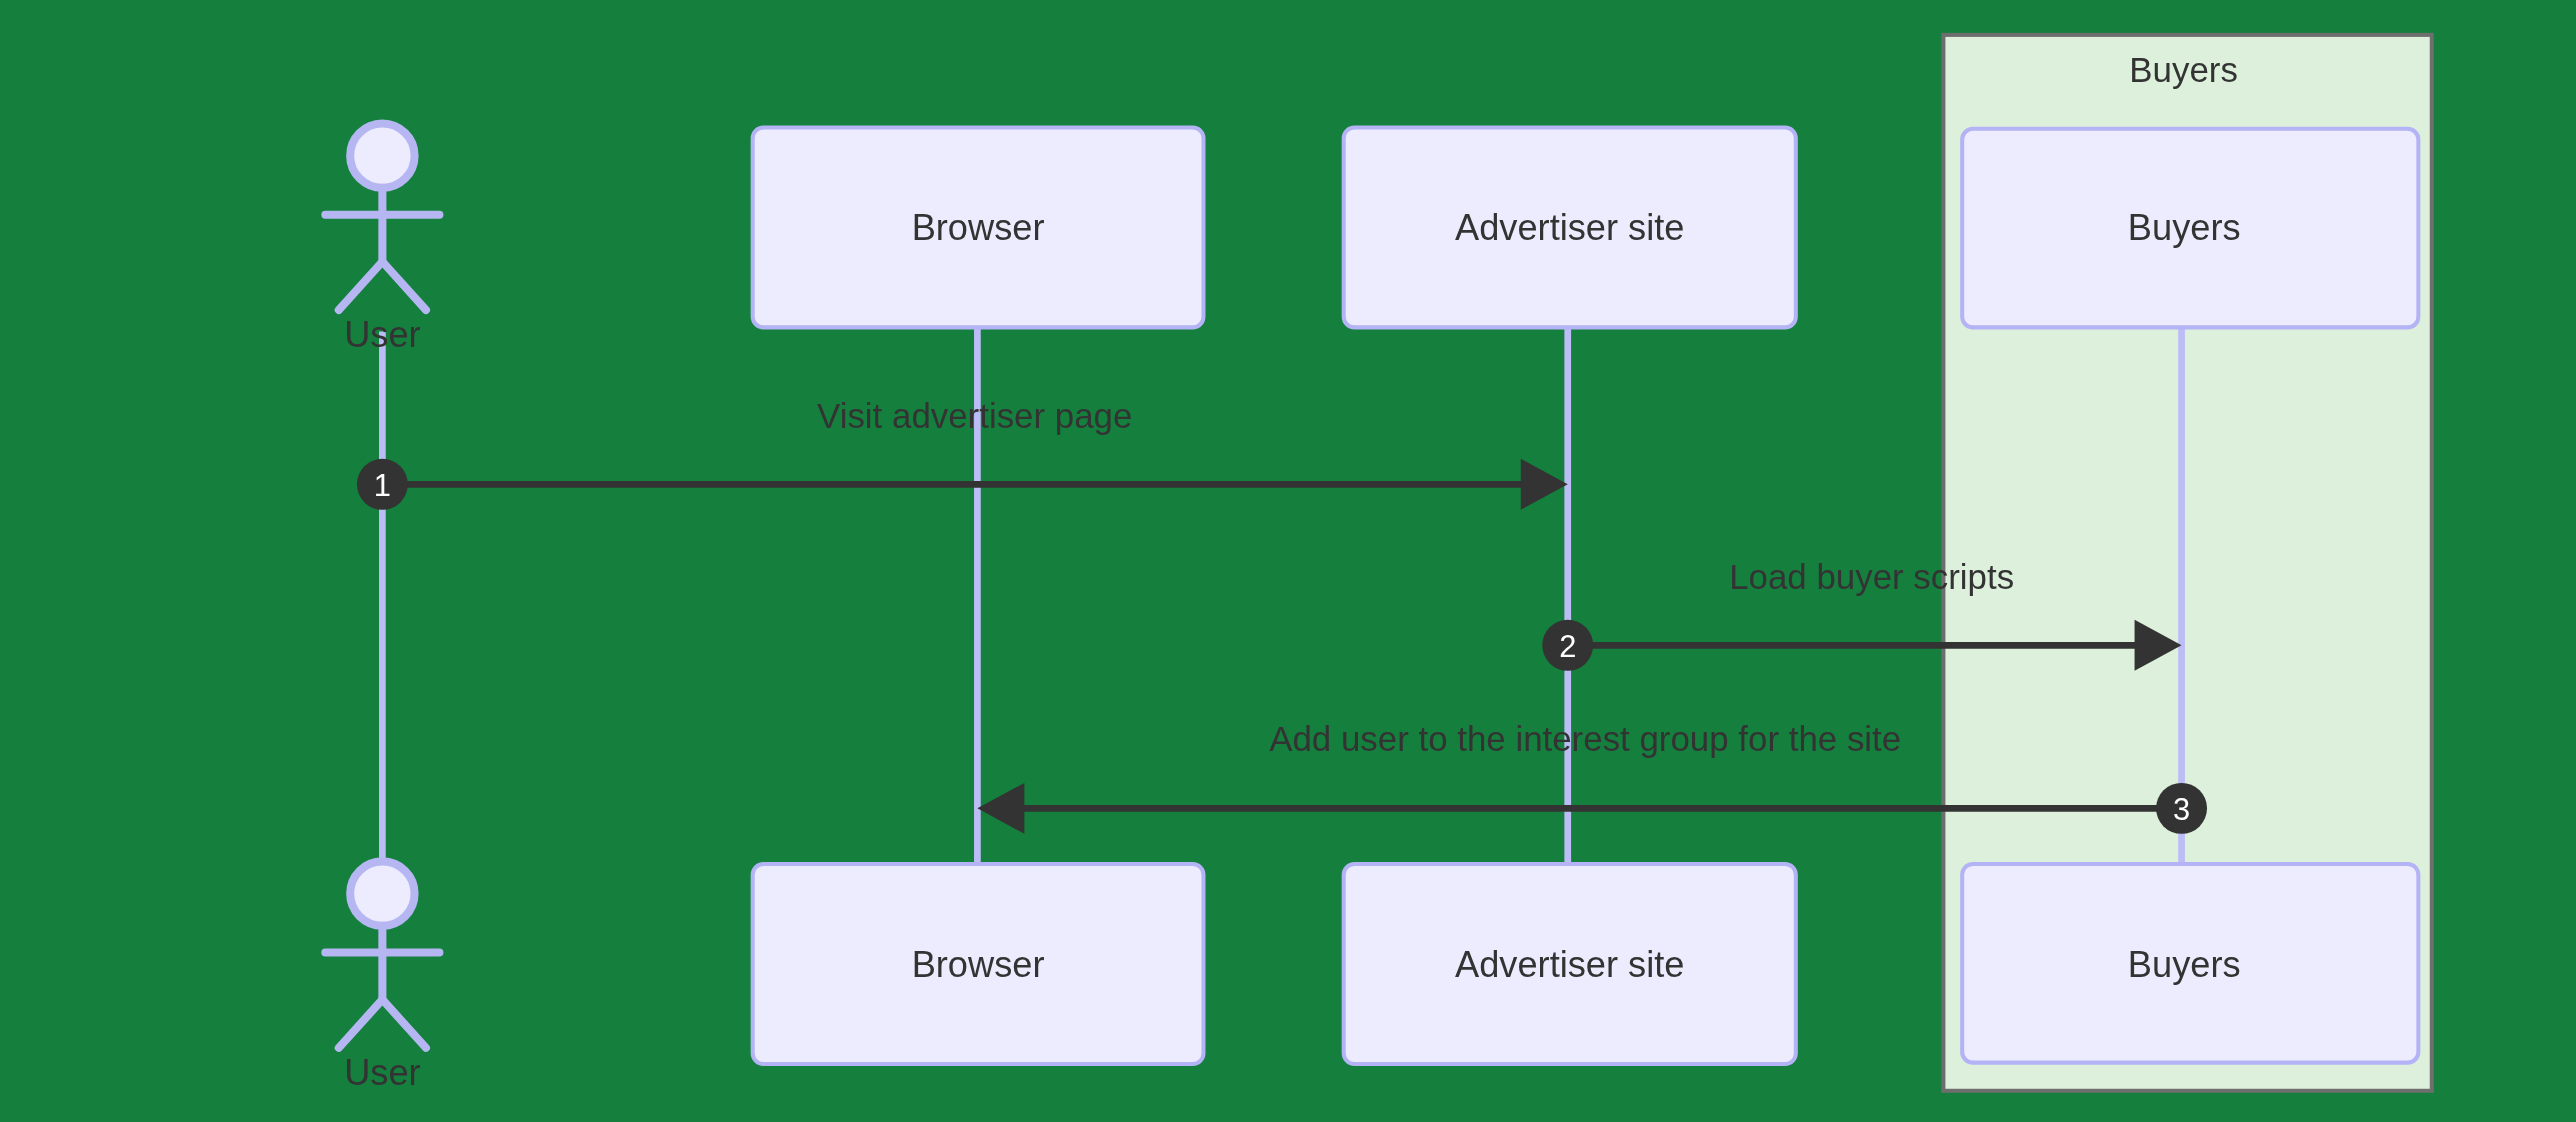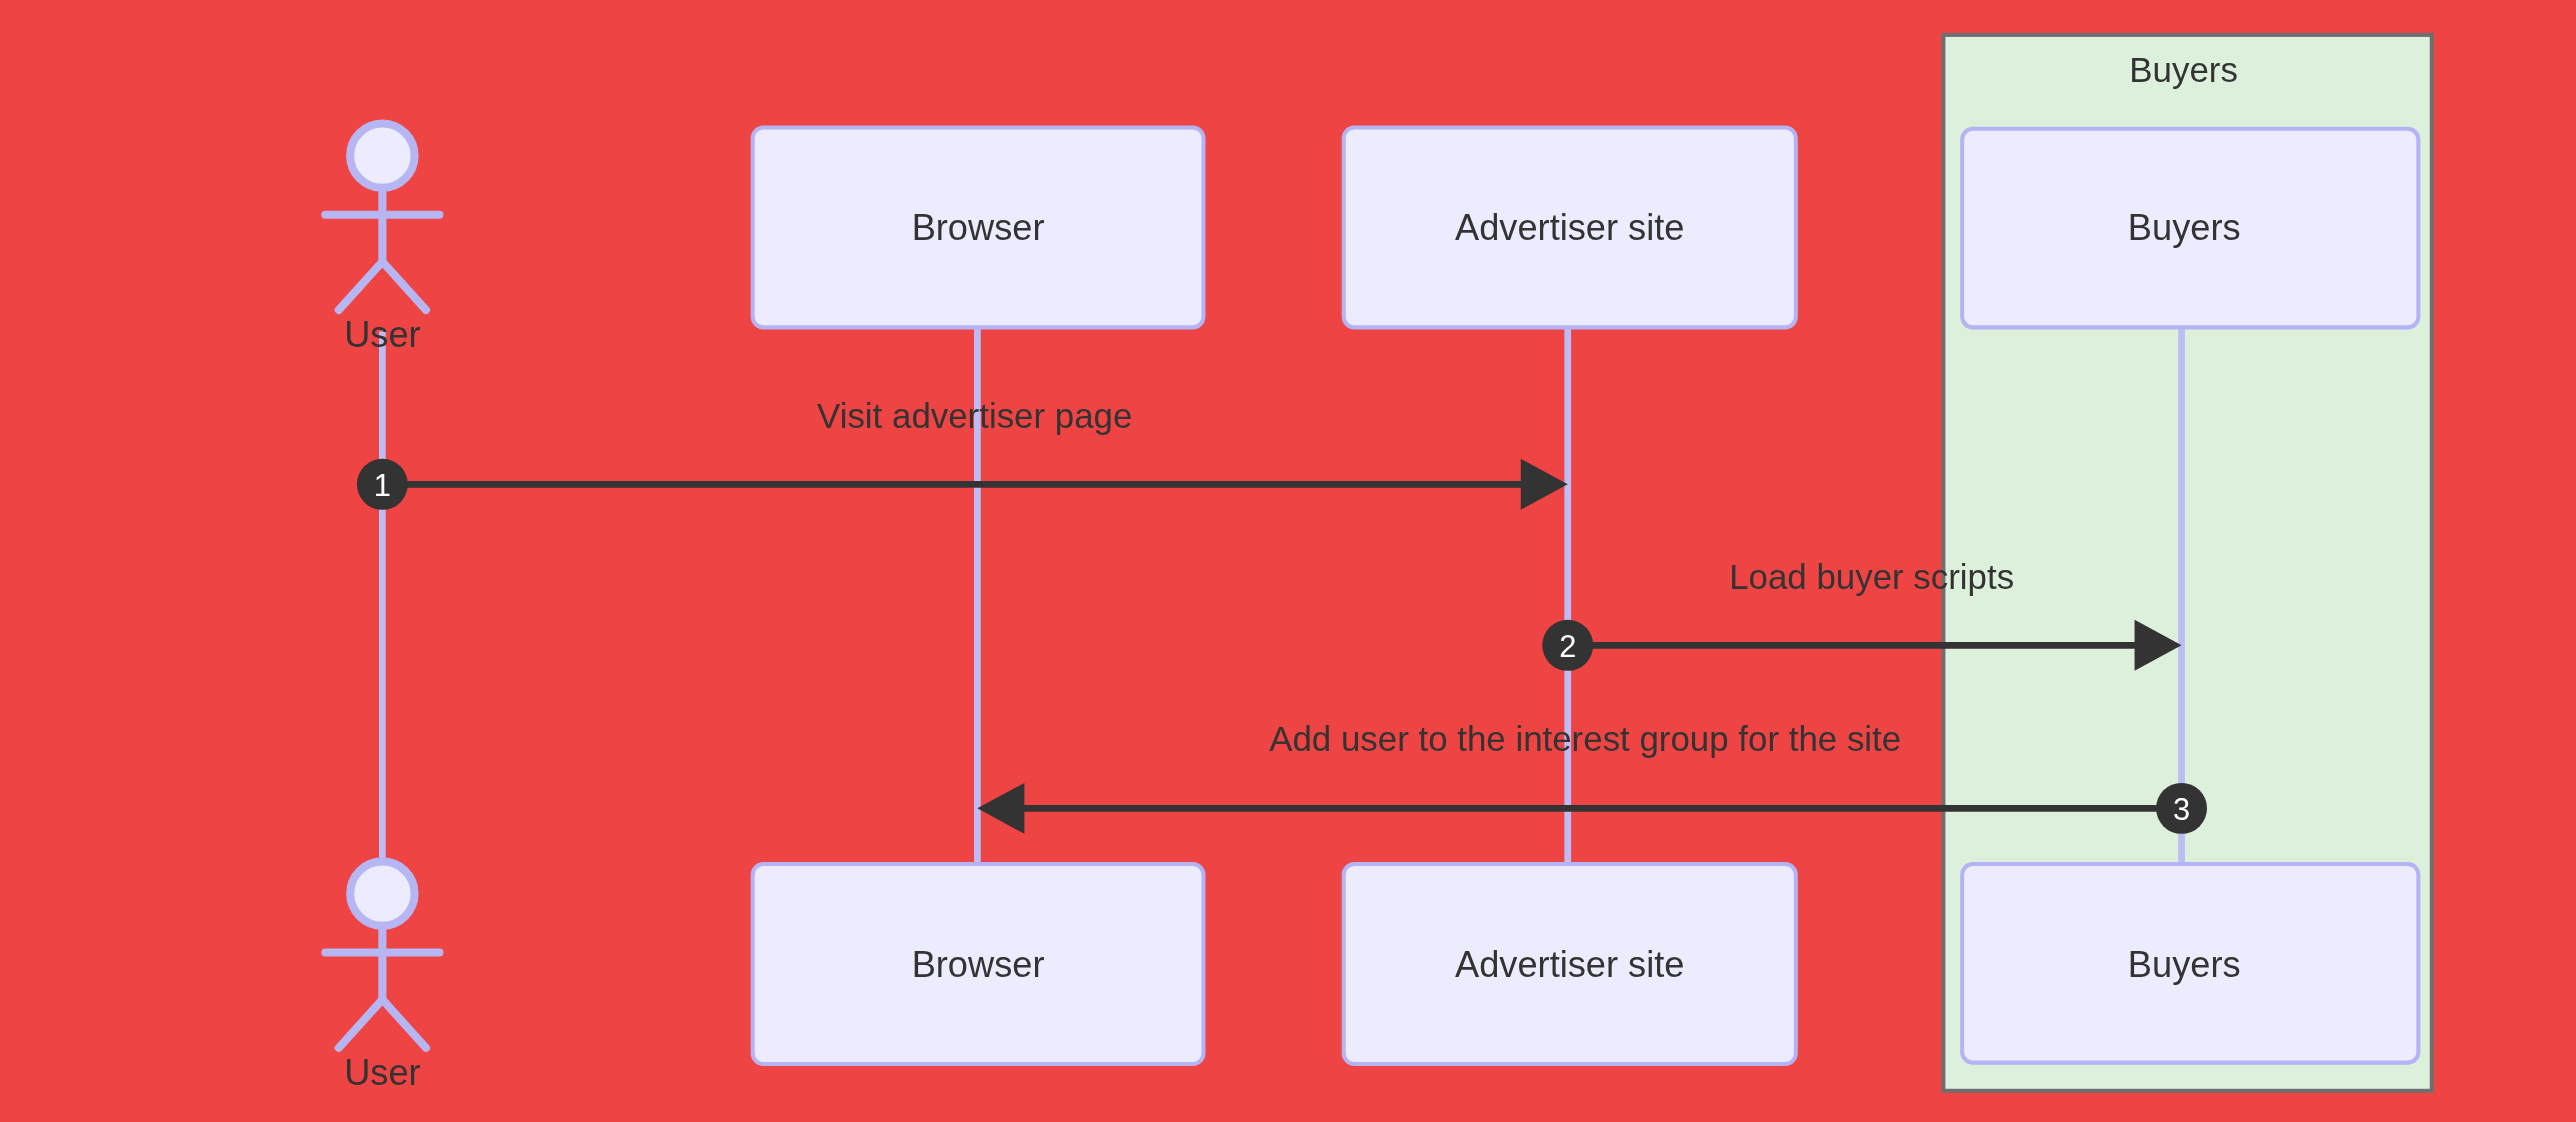--- a/index.html
+++ b/index.html
@@ -7,21 +7,21 @@
     padding: 0;
     background: #ffffff;
   }
   body {
     font-family: "Liberation Sans", sans-serif;
   }
   #canvas {
     position: relative;
     width: 2576px;
     height: 1123px;
-    background: #ef4444;
+    background: #15803d;
     overflow: hidden;
   }
   #diagram-svg {
     position: absolute;
     top: 0;
     left: 0;
     width: 2576px;
     height: 1123px;
   }
   .group-label-text,

